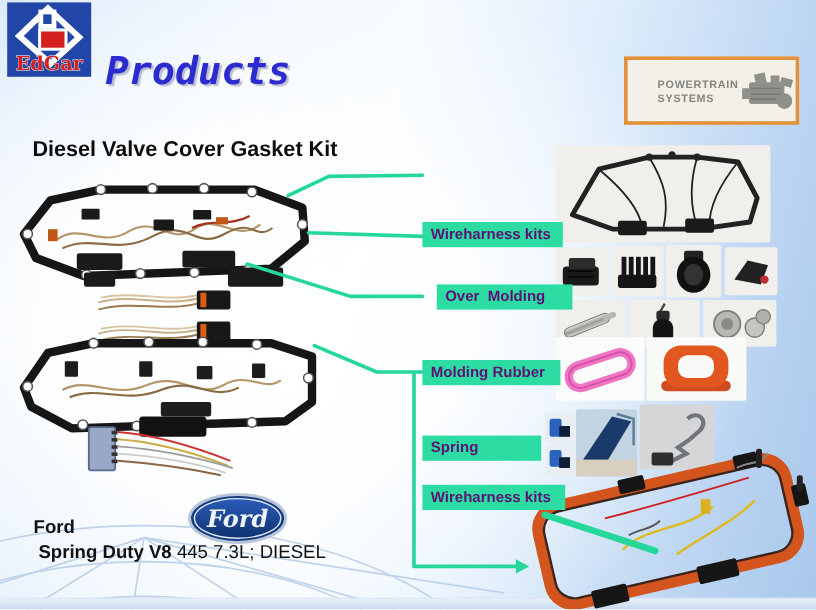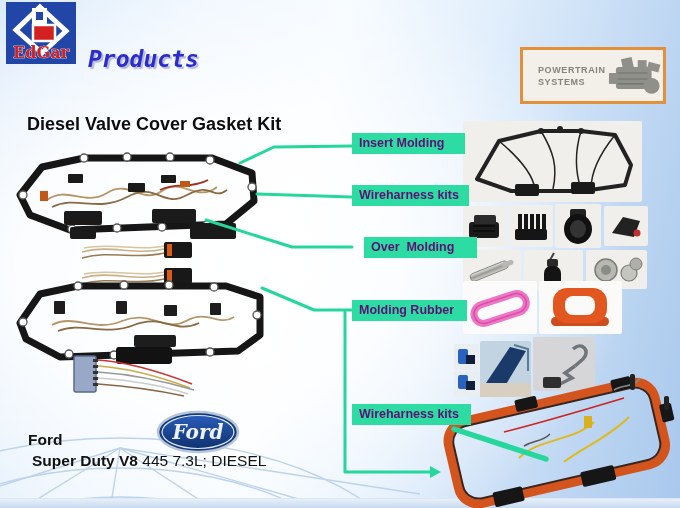--- a/index.html
+++ b/index.html
@@ -9,25 +9,25 @@
     background:
       radial-gradient(ellipse 430px 310px at 30% 52%, rgba(255,255,255,.97) 0%, rgba(255,255,255,.85) 45%, rgba(255,255,255,0) 100%),
       linear-gradient(103deg,#d9e9fa 0%,#eef6fe 26%,#f6fbff 44%,#e2effc 62%,#bcd5f2 86%,#a8c8ec 100%);
   }
   .abs{position:absolute;}
 
   
   .logo-box{left:6px;top:2px;width:70px;height:62px;background:#2246a8;z-index:6;}
   .page-title{left:88px;top:44px;z-index:6;color:#2b2bd0;
     font-family:"DejaVu Sans Mono", monospace;font-weight:bold;font-style:italic;
-    font-size:23px;line-height:30px;white-space:nowrap;
+    font-size:32px;line-height:30px;white-space:nowrap;
     text-shadow:2px 2px 1px rgba(110,110,150,.45);}
   .pt-badge{left:520px;top:47px;width:146px;height:57px;background:#f3f0e9;
     border:3px solid #e2913a;box-sizing:border-box;display:flex;align-items:center;z-index:6;}
-  .pt-text{padding-left:15px;font-size:9px;font-weight:bold;letter-spacing:.6px;
+  .pt-text{padding-left:25px;font-size:9px;font-weight:bold;letter-spacing:.6px;
     color:#84837e;line-height:12px;flex:1;}
   .section-title{left:27px;top:114px;font-size:18px;font-weight:bold;color:#0d0d0d;z-index:6;}
 
   
   .part-label{background:#2cdca2;color:#5e1075;font-size:12.5px;font-weight:bold;
     height:21px;line-height:21px;padding-left:7px;white-space:pre;z-index:8;}
 
   
   .photo{background:#f0efec;border-radius:2px;z-index:4;}
 
@@ -356,36 +356,36 @@
       <path d="M240 163 L274 147 L352 146"></path>
       <path d="M257 194 L352 197"></path>
       <path d="M206 220 L292 247 L352 247"></path>
       <path d="M262 288 L314 310 L352 310"></path>
       <path d="M345 312 L345 472 L430 472"></path>
       <path d="M454 429 L546 459" stroke-width="5.5"></path>
     </g>
     <polygon points="430,466 441,472 430,478" fill="#25d79b"></polygon>
   </svg>
 
-  <div class="abs part-label" style="left:352px;top:133px;width:106px">Insert Molding</div>
   <div class="abs part-label" style="left:352px;top:185px;width:110px">Wireharness kits</div>
   <div class="abs part-label" style="left:364px;top:237px;width:106px">Over  Molding</div>
   <div class="abs part-label" style="left:352px;top:300px;width:108px">Molding Rubber</div>
+  <div class="abs part-label" style="left:352px;top:363px;width:92px">Spring</div>
   <div class="abs part-label" style="left:352px;top:404px;width:112px">Wireharness kits</div>
 
   <svg class="abs" style="left:156px;top:410px;z-index:7" width="84" height="44" viewBox="0 0 84 44">
     <defs>
       <linearGradient id="fordg" x1="0" y1="0" x2="0" y2="1">
         <stop offset="0" stop-color="#2a5cb8"></stop>
           <stop offset="1" stop-color="#0f3270"></stop>
       </linearGradient>
     </defs>
     <ellipse cx="42" cy="22" rx="40" ry="20" fill="#123a80" stroke="#b9c6da" stroke-width="2.5"></ellipse>
     <ellipse cx="42" cy="22" rx="36" ry="16.5" fill="url(#fordg)" stroke="#dfe7f2" stroke-width="1.2"></ellipse>
     <text x="42" y="29" text-anchor="middle" font-family="DejaVu Serif, serif" font-style="italic" font-weight="bold" font-size="20" fill="#eef3fa">Ford</text>
   </svg>
 
   <div class="abs vehicle">
     <div><b>Ford</b></div>
-    <div style="padding-left:4px"><b>Super Duty V8</b><span> 445 7.3L; DIESEL</span></div>
+    <div style="padding-left:4px"><b>Spring Duty V8</b><span> 445 7.3L; DIESEL</span></div>
   </div>
 
 </div>
 
 </body></html>

